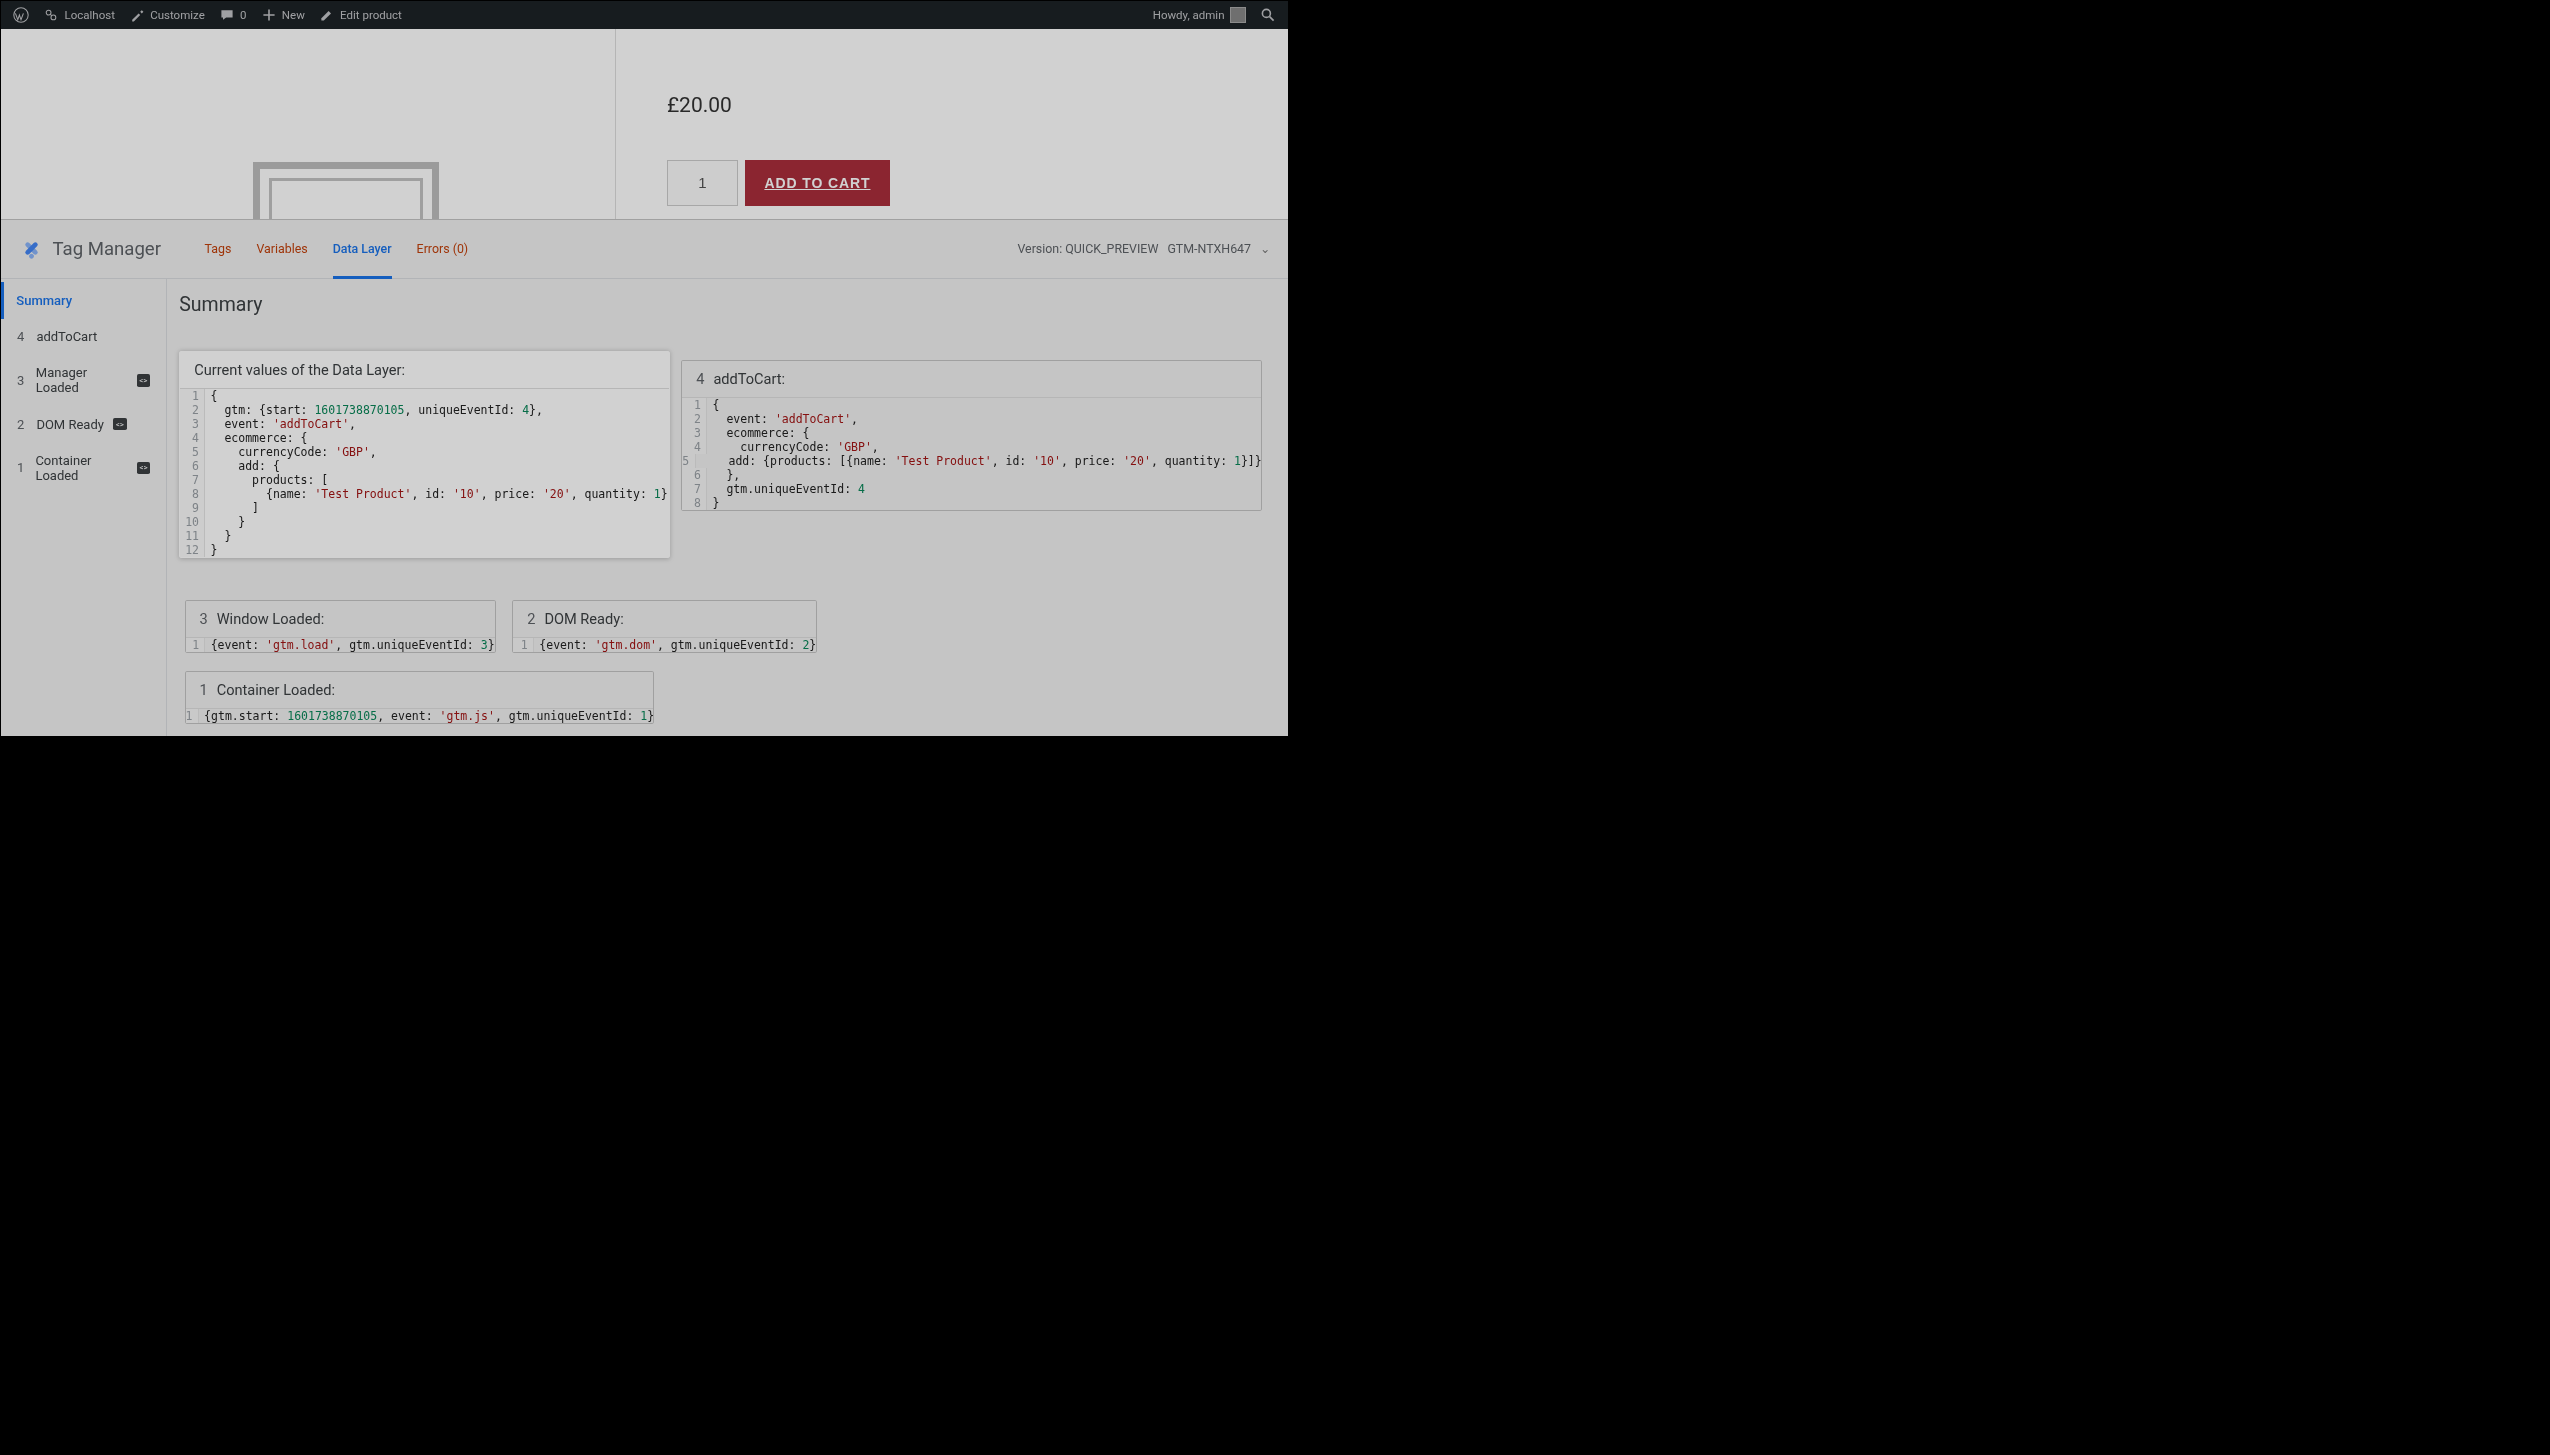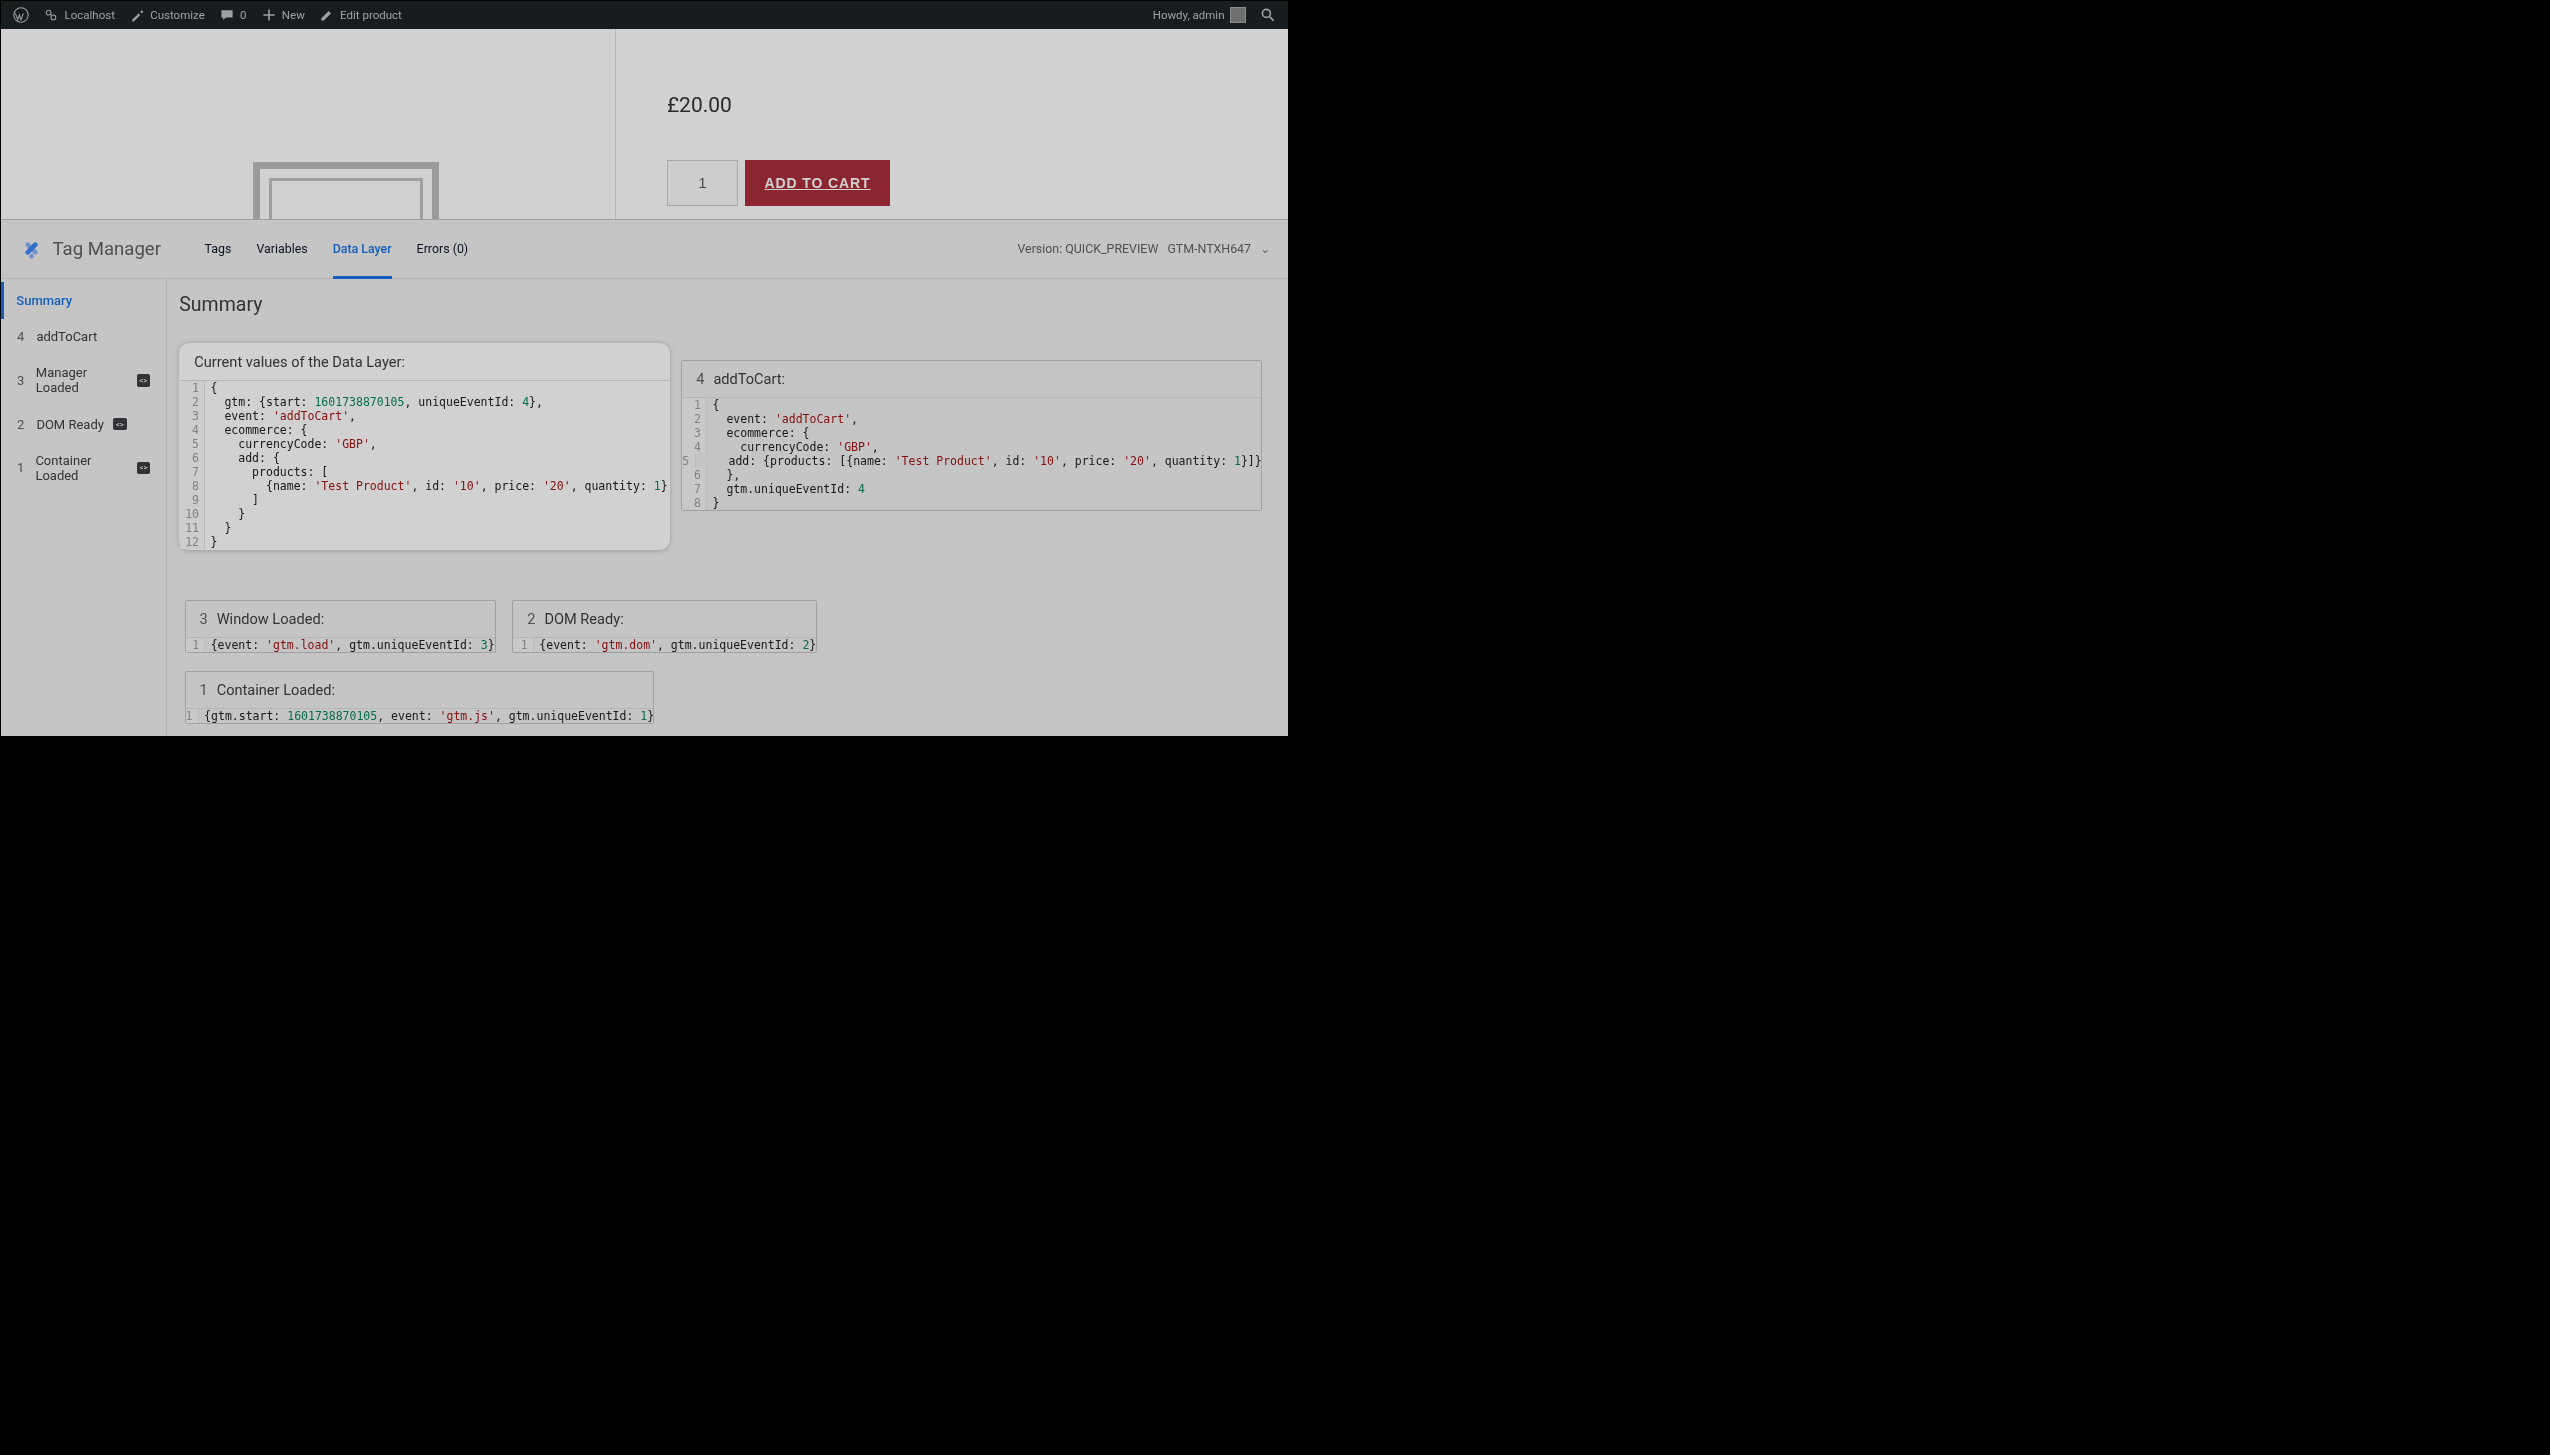--- a/index.html
+++ b/index.html
@@ -29,21 +29,21 @@
 .dim-overlay { position: absolute; top: 0; left: 0; right: 0; bottom: 0; background: rgba(0,0,0,0.18); pointer-events: none; z-index: 5; }
 
 
 .gtm-panel { position: absolute; top: 219px; left: 0; right: 0; bottom: 0; background: #f1f1f1; z-index: 2; }
 .gtm-panel::before { content:""; position:absolute; top:-0.9px; left:0; right:0; height:0.9px; background:#c4c4c4; }
 
 .gtm-header { height: 59px; display: flex; align-items: center; padding: 0 17.7px; background: #f1f1f1; border-bottom: 0.9px solid #dadce0; }
 .gtm-logo { display: flex; align-items: center; gap: 8.9px; font-size: 18.6px; color: #5f6368; width: 186px; }
 .gtm-logo svg { width: 25px; height: 25px; }
 .gtm-tabs { display: flex; gap: 25px; height: 100%; align-items: center; }
-.gtm-tab { font-size: 12.4px; color: #0f172a; height: 100%; display: flex; align-items: center; cursor: pointer; position: relative; }
+.gtm-tab { font-size: 12.4px; color: #c2410c; height: 100%; display: flex; align-items: center; cursor: pointer; position: relative; }
 .gtm-tab.active { color: #1a73e8; font-weight: 500; }
 .gtm-tab.active::after { content: ""; position: absolute; bottom: -0.9px; left: 0; right: 0; height: 2.7px; background: #1a73e8; }
 .gtm-meta { margin-left: auto; display: flex; align-items: center; gap: 9px; font-size: 12.4px; color: #5f6368; }
 .chev { color: #777; }
 
 .gtm-body { position: absolute; top: 59px; left: 0; right: 0; bottom: 0; display: flex; }
 .gtm-sidebar { width: 166px; border-right: 0.9px solid #dadce0; background: #f1f1f1; padding-top: 3.5px; }
 .sb-item { padding: 10.6px 16px; font-size: 13px; color: #3c4043; cursor: pointer; display: flex; align-items: center; gap: 8.9px; }
 .sb-item.active { color: #1a73e8; background: #f1f1f1; border-left: 3.5px solid #1a73e8; padding-left: 12.4px; font-weight: 500;}
 .sb-item .num { color: #5f6368; width: 10.6px; }
@@ -59,21 +59,21 @@
 .card-head .numh { color: #5f6368; }
 .code-area { border-top: 0.9px solid #dedede; font-family: Menlo, Monaco, Consolas, monospace; font-size: 11.5px; }
 .code-line { display: flex; }
 .ln { width: 25px; text-align: right; padding-right: 5.3px; color: #9aa0a6; background: #f6f6f6; border-right: 0.9px solid #e4e4e4; user-select: none; }
 .card.highlight .ln { background: #fafafa; }
 .lc { padding-left: 5.3px; white-space: pre; color: #222; }
 .s-str { color: #a31515; }
 .s-num { color: #098658; }
 
 
-#card-current { top: 18px; left: 0; width: 491px; border-radius: 10px; }
+#card-current { top: 26px; left: 0; width: 491px; }
 #card-addtocart { top: 35px; left: 502px; width: 581px; }
 #card-winload { top: 275px; left: 5.3px; width: 311px; }
 #card-domready { top: 275px; left: 333px; width: 305px; }
 #card-container { top: 346px; left: 5.3px; width: 469px; }
 </style>
 </head>
 <body>
 
 <div class="main-wrap">
 

